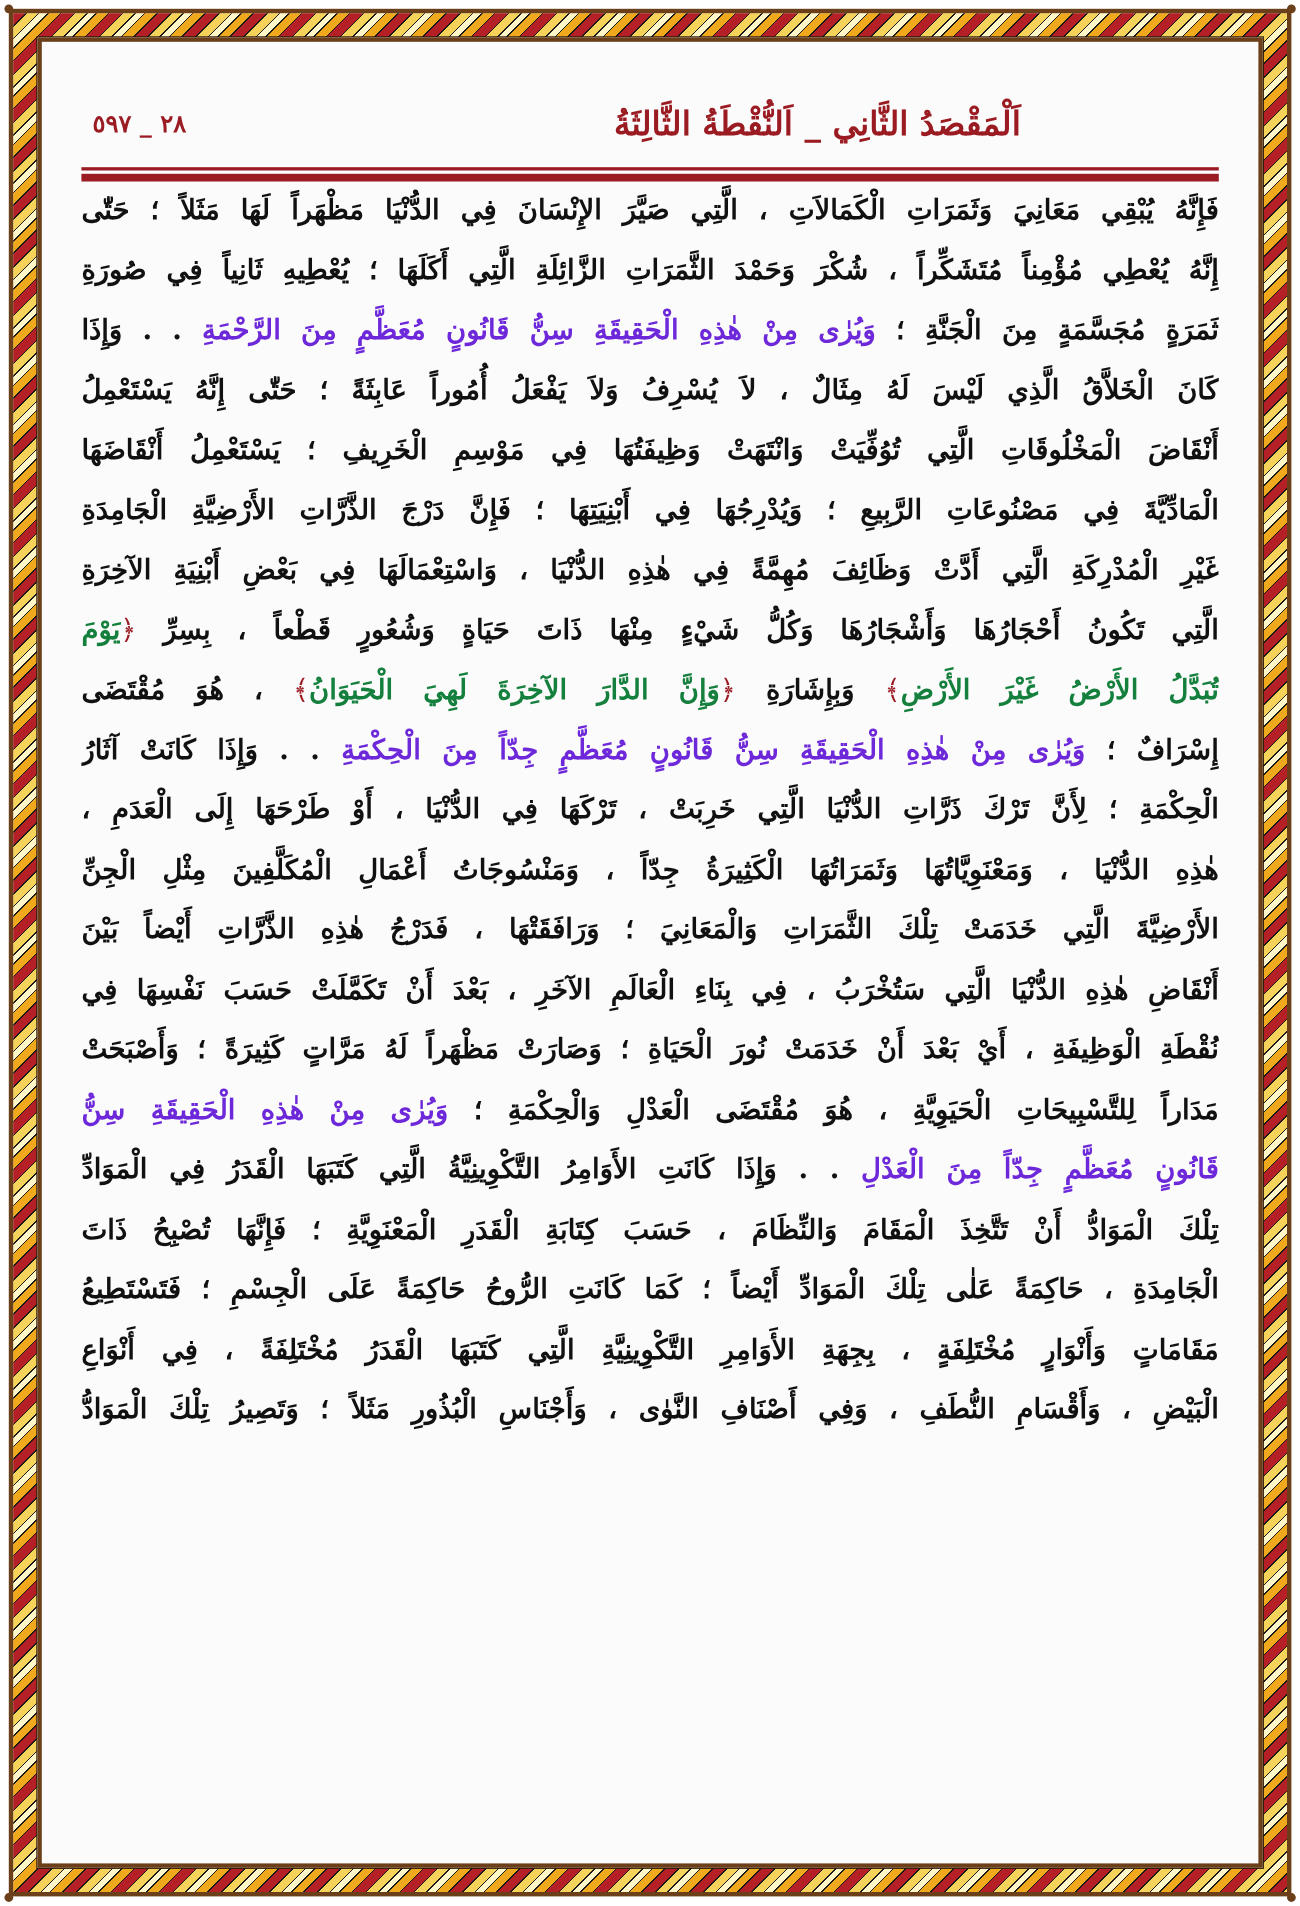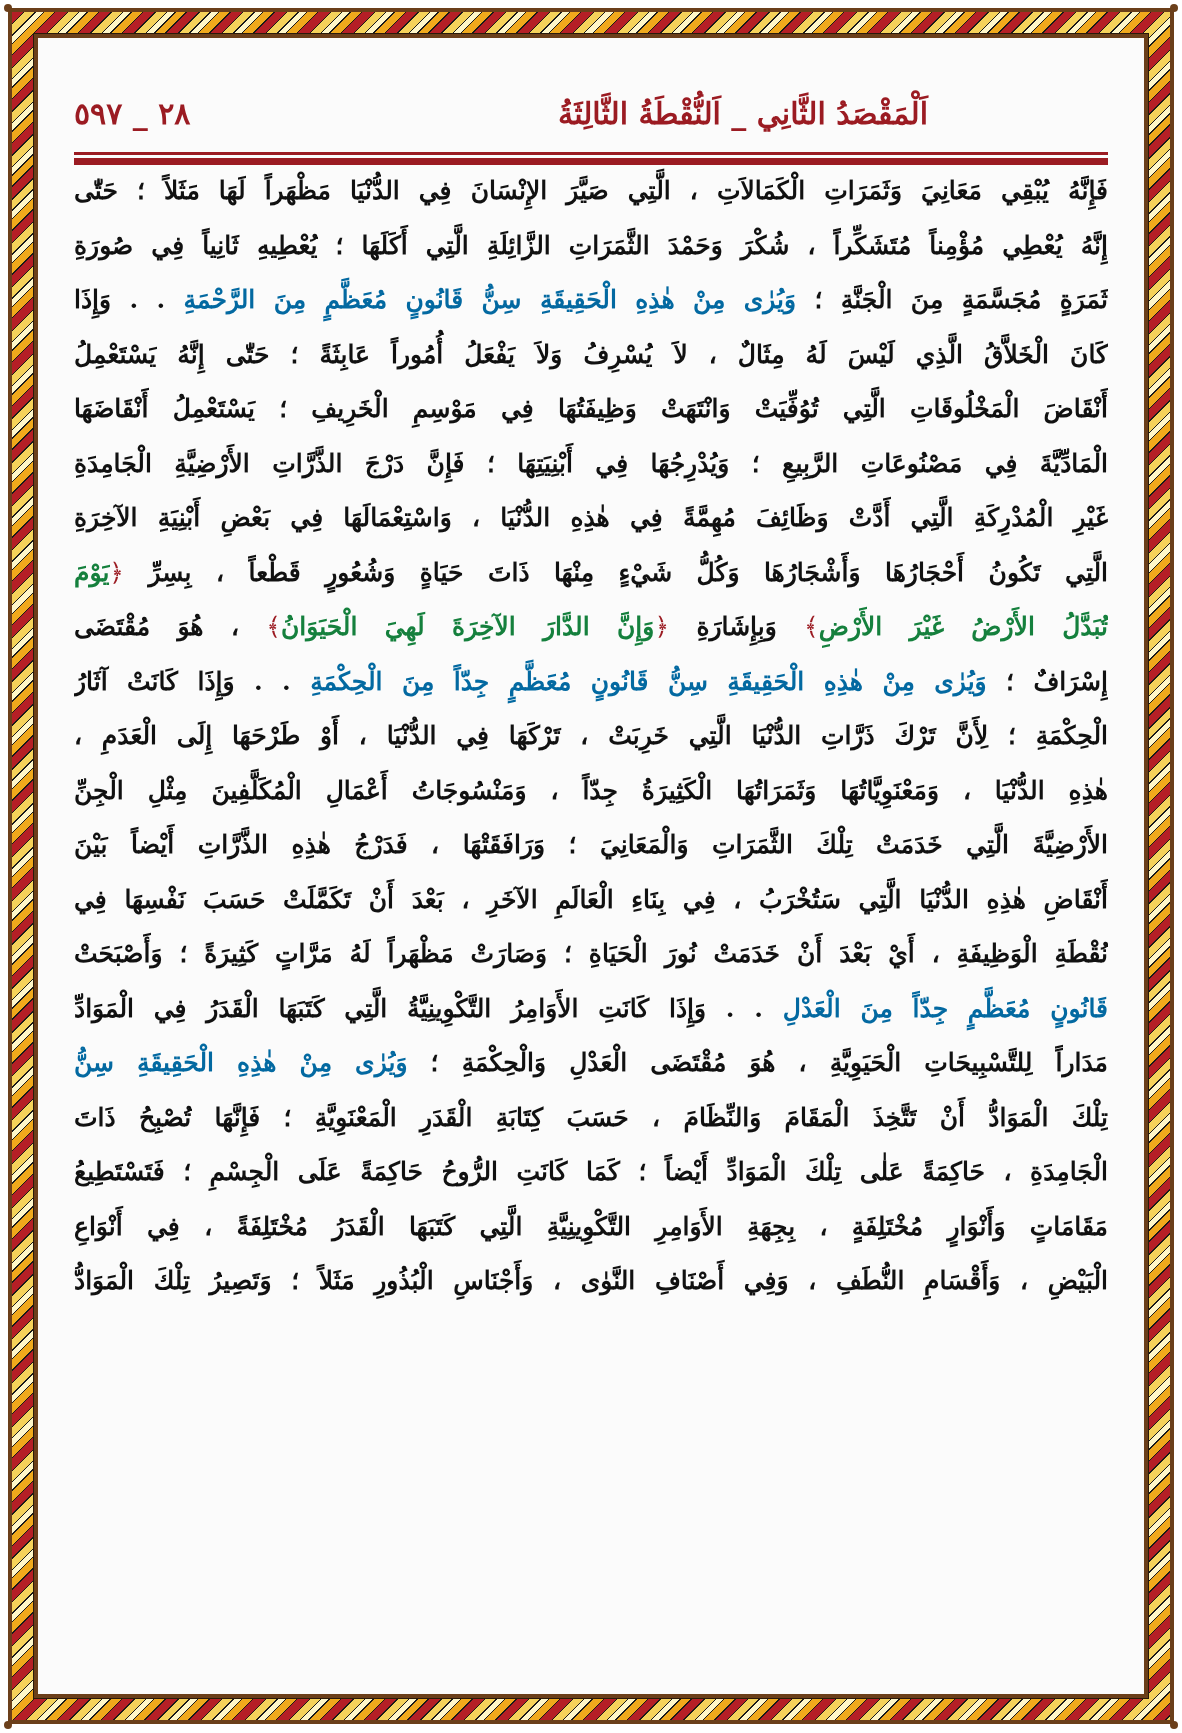--- a/index.html
+++ b/index.html
@@ -23,31 +23,31 @@
   .page {
     position: absolute; left: 74px; top: 0; width: 1034px; height: 1733px;
     direction: rtl;
   }
   .header {
     position: absolute; left: 0; right: 0; top: 88px; height: 50px;
     display: flex; align-items: center; justify-content: space-between;
     color: #9b1b22; font-family: "DejaVu Serif", serif; font-weight: bold;
   }
   .header .title { font-size: 30px; margin-right: 180px; margin-left: 10px; }
-  .header .pagenum { font-size: 30px; direction: rtl; }
+  .header .pagenum { font-size: 22px; direction: rtl; margin-left: 10px; }
   .rule-thin { position: absolute; left: 0; right: 0; top: 152px; height: 3px; background: #9b1b22; }
   .rule-thick { position: absolute; left: 0; right: 0; top: 158px; height: 7px; background: #9b1b22; }
   .body { position: absolute; left: 0; right: 0; top: 164px; }
   .line {
     height: 54.5px; line-height: 54.5px; white-space: nowrap;
     text-align: justify; text-align-last: justify;
     font-family: "DejaVu Serif", serif; font-weight: bold; font-size: 25px;
     color: #111111; overflow: hidden;
   }
-  .red { color: #0369a1; }
+  .red { color: #6d28d9; }
   .blue { color: #15803d; }
   .orn { color: #9b1b22; font-weight: normal; }
 </style>
 </head>
 <body>
 
 <div class="frame">
   <div class="frame-inner"></div>
 </div>
 <div class="corner" style="left:4px;top:4px"></div>
@@ -72,20 +72,20 @@
       <div class="line"><span>الْمَادِّيَّةَ فِي مَصْنُوعَاتِ الرَّبِيعِ ؛ وَيُدْرِجُهَا فِي أَبْنِيَتِهَا ؛ فَإِنَّ دَرْجَ الذَّرَّاتِ الأَرْضِيَّةِ الْجَامِدَةِ</span></div>
       <div class="line"><span>غَيْرِ الْمُدْرِكَةِ الَّتِي أَدَّتْ وَظَائِفَ مُهِمَّةً فِي هٰذِهِ الدُّنْيَا ، وَاسْتِعْمَالَهَا فِي بَعْضِ أَبْنِيَةِ الآخِرَةِ</span></div>
       <div class="line"><span>الَّتِي تَكُونُ أَحْجَارُهَا وَأَشْجَارُهَا وَكُلُّ شَيْءٍ مِنْهَا ذَاتَ حَيَاةٍ وَشُعُورٍ قَطْعاً ، بِسِرِّ </span><span class="orn">﴿</span><span class="blue">يَوْمَ</span></div>
       <div class="line"><span class="blue">تُبَدَّلُ الأَرْضُ غَيْرَ الأَرْضِ</span><span class="orn">﴾</span><span> وَبِإِشَارَةِ </span><span class="orn">﴿</span><span class="blue">وَإِنَّ الدَّارَ الآخِرَةَ لَهِيَ الْحَيَوَانُ</span><span class="orn">﴾</span><span> ، هُوَ مُقْتَضَى</span></div>
       <div class="line"><span>إِسْرَافٌ ؛ </span><span class="red">وَيُرٰى مِنْ هٰذِهِ الْحَقِيقَةِ سِنُّ قَانُونٍ مُعَظَّمٍ جِدّاً مِنَ الْحِكْمَةِ</span><span> . . وَإِذَا كَانَتْ آثَارُ</span></div>
       <div class="line"><span>الْحِكْمَةِ ؛ لِأَنَّ تَرْكَ ذَرَّاتِ الدُّنْيَا الَّتِي خَرِبَتْ ، تَرْكَهَا فِي الدُّنْيَا ، أَوْ طَرْحَهَا إِلَى الْعَدَمِ ،</span></div>
       <div class="line"><span>هٰذِهِ الدُّنْيَا ، وَمَعْنَوِيَّاتُهَا وَثَمَرَاتُهَا الْكَثِيرَةُ جِدّاً ، وَمَنْسُوجَاتُ أَعْمَالِ الْمُكَلَّفِينَ مِثْلِ الْجِنِّ</span></div>
       <div class="line"><span>الأَرْضِيَّةَ الَّتِي خَدَمَتْ تِلْكَ الثَّمَرَاتِ وَالْمَعَانِيَ ؛ وَرَافَقَتْهَا ، فَدَرْجُ هٰذِهِ الذَّرَّاتِ أَيْضاً بَيْنَ</span></div>
       <div class="line"><span>أَنْقَاضِ هٰذِهِ الدُّنْيَا الَّتِي سَتُخْرَبُ ، فِي بِنَاءِ الْعَالَمِ الآخَرِ ، بَعْدَ أَنْ تَكَمَّلَتْ حَسَبَ نَفْسِهَا فِي</span></div>
       <div class="line"><span>نُقْطَةِ الْوَظِيفَةِ ، أَيْ بَعْدَ أَنْ خَدَمَتْ نُورَ الْحَيَاةِ ؛ وَصَارَتْ مَظْهَراً لَهُ مَرَّاتٍ كَثِيرَةً ؛ وَأَصْبَحَتْ</span></div>
+      <div class="line"><span>مَدَاراً لِلتَّسْبِيحَاتِ الْحَيَوِيَّةِ ، هُوَ مُقْتَضَى الْعَدْلِ وَالْحِكْمَةِ ؛ </span><span class="red">وَيُرٰى مِنْ هٰذِهِ الْحَقِيقَةِ سِنُّ</span></div>
       <div class="line"><span class="red">قَانُونٍ مُعَظَّمٍ جِدّاً مِنَ الْعَدْلِ</span><span> . . وَإِذَا كَانَتِ الأَوَامِرُ التَّكْوِينِيَّةُ الَّتِي كَتَبَهَا الْقَدَرُ فِي الْمَوَادِّ</span></div>
-      <div class="line"><span>مَدَاراً لِلتَّسْبِيحَاتِ الْحَيَوِيَّةِ ، هُوَ مُقْتَضَى الْعَدْلِ وَالْحِكْمَةِ ؛ </span><span class="red">وَيُرٰى مِنْ هٰذِهِ الْحَقِيقَةِ سِنُّ</span></div>
       <div class="line"><span>تِلْكَ الْمَوَادُّ أَنْ تَتَّخِذَ الْمَقَامَ وَالنِّظَامَ ، حَسَبَ كِتَابَةِ الْقَدَرِ الْمَعْنَوِيَّةِ ؛ فَإِنَّهَا تُصْبِحُ ذَاتَ</span></div>
       <div class="line"><span>الْجَامِدَةِ ، حَاكِمَةً عَلٰى تِلْكَ الْمَوَادِّ أَيْضاً ؛ كَمَا كَانَتِ الرُّوحُ حَاكِمَةً عَلَى الْجِسْمِ ؛ فَتَسْتَطِيعُ</span></div>
       <div class="line"><span>مَقَامَاتٍ وَأَنْوَارٍ مُخْتَلِفَةٍ ، بِجِهَةِ الأَوَامِرِ التَّكْوِينِيَّةِ الَّتِي كَتَبَهَا الْقَدَرُ مُخْتَلِفَةً ، فِي أَنْوَاعِ</span></div>
       <div class="line"><span>الْبَيْضِ ، وَأَقْسَامِ النُّطَفِ ، وَفِي أَصْنَافِ النَّوٰى ، وَأَجْنَاسِ الْبُذُورِ مَثَلاً ؛ وَتَصِيرُ تِلْكَ الْمَوَادُّ</span></div>
     </div>
 </div>
 
 </body></html>

